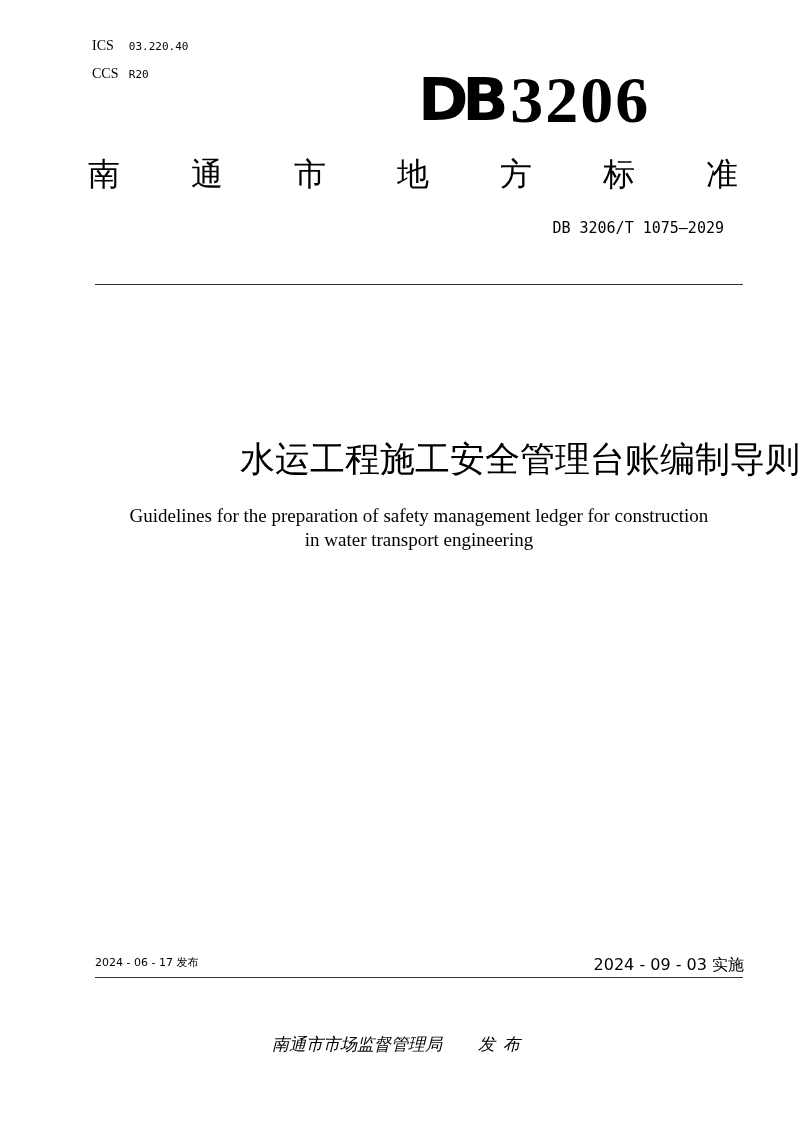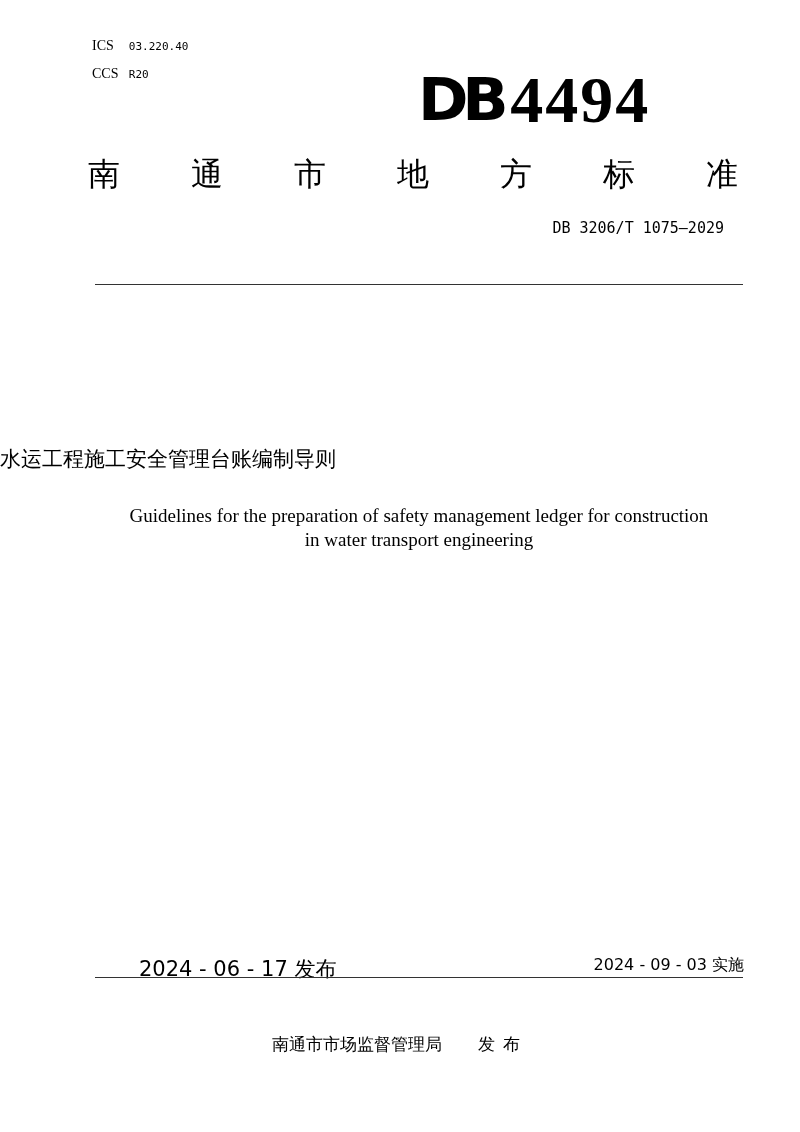--- a/index.html
+++ b/index.html
@@ -79,73 +79,73 @@
     .rule {
       left: 95px;
       width: 648px;
       height: 0;
       border-top: 1.5px solid #333;
     }
     .title-cn {
       left: 0;
       width: 800px;
       top: 437px;
-      text-align: left;
-      font-size: 21px;
+      text-align: right;
+      font-size: 35px;
       line-height: 44px;
       letter-spacing: 0px;
     }
     .title-en {
       left: 0;
       width: 838px;
       top: 504px;
       text-align: center;
       font-family: "Liberation Serif", serif;
       font-size: 19px;
       line-height: 24px;
     }
     .date-left {
       left: 95px;
       top: 955px;
-      font-size: 21px;
+      font-size: 11px;
       white-space: nowrap;
-      margin-left: 44px;
     }
     .date-right {
       right: 56px;
       top: 955px;
       font-size: 16px;
       white-space: nowrap;
     }
     .issuer {
       left: 272px;
       top: 1033px;
       font-size: 17px;
       white-space: nowrap;
+      font-style: italic;
     }
     .issuer-action {
       margin-left: 36px;
       letter-spacing: 8px;
     }
   </style>
 </head>
 <body>
 
 <div class="abs cls-row" style="top:38px;">
   <span class="cls-label">ICS</span>
   <span class="cls-value">03.220.40</span>
 </div>
 <div class="abs cls-row" style="top:66px;">
   <span class="cls-label">CCS</span>
   <span class="cls-value">R20</span>
 </div>
 
 <div class="abs db-logo">
   <span class="db-letters">DB</span>
-  <span class="db-number">4494</span>
+  <span class="db-number">3206</span>
 </div>
 
 <div class="abs std-type">
   <span>南</span>
   <span>通</span>
   <span>市</span>
   <span>地</span>
   <span>方</span>
   <span>标</span>
   <span>准</span>

